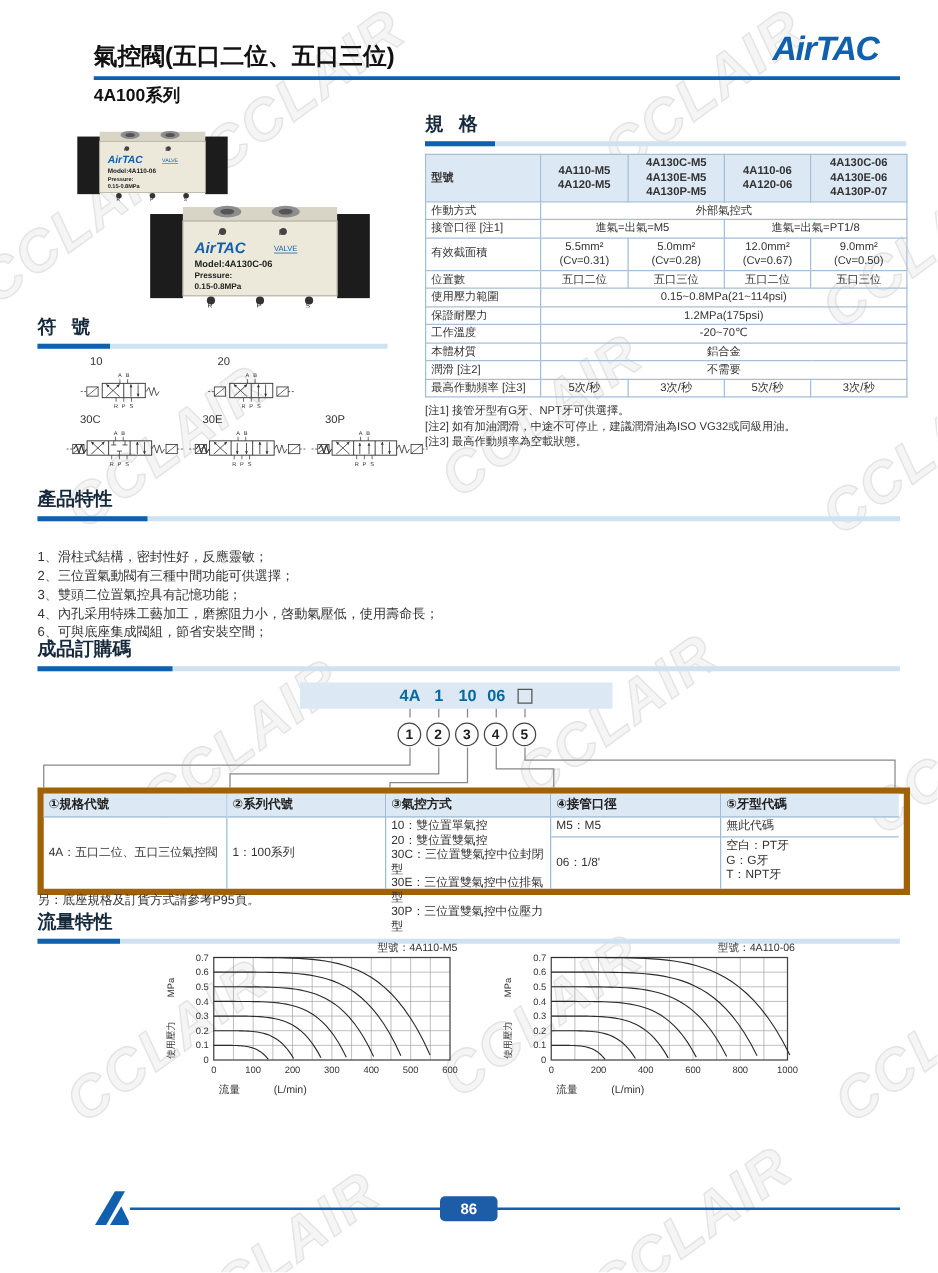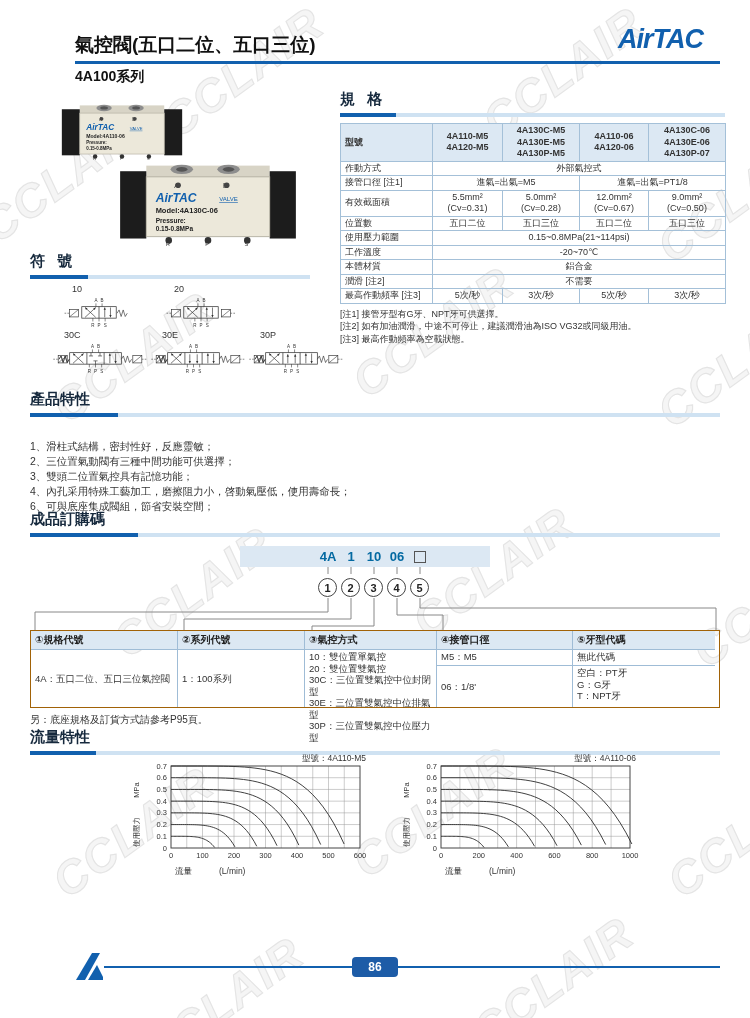--- a/index.html
+++ b/index.html
@@ -30,21 +30,21 @@
   .symbol{position:absolute;}
   .sym-label{font-size:9px;color:#333;margin-left:14px;margin-bottom:1px;}
   
   .feat{font-size:10.5px;color:#333;line-height:15px;}
   
   .code-band{background:#dce8f3;height:21px;position:relative;}
   .code-part{position:absolute;top:3px;font-size:13px;font-weight:bold;color:#0369a1;transform:translateX(-50%);}
   .code-box{position:absolute;top:5px;width:10px;height:10px;border:1px solid #555;transform:translateX(-50%);}
   .circ{position:absolute;width:17px;height:17px;border:1.5px solid #444;border-radius:50%;
         font-size:11px;font-weight:bold;color:#222;display:flex;align-items:center;justify-content:center;background:#fff;}
-  .otable{display:flex;border:1px solid #a16207;}
+  .otable{display:flex;border:5px solid #a16207;}
   .ocol{border-right:1px solid #9fbcd6;display:flex;flex-direction:column;}
   .ocol:last-child{border-right:none;}
   .ohead{background:#dce8f3;font-size:10px;font-weight:bold;color:#222;padding:2px 4px;
          border-bottom:1px solid #9fbcd6;height:14px;line-height:14px;}
   .obody{flex:1;display:flex;flex-direction:column;font-size:9.5px;color:#333;}
   .ocell{padding:1px 4px;line-height:11.5px;white-space:pre-line;}
   .ocell.div{border-top:1px solid #9fbcd6;}
   .ord-note{font-size:10px;color:#333;}
   
   .footer-rule{height:2px;background:#1160ae;}
@@ -180,20 +180,24 @@
           <tr>
             <td class="lbl">位置數</td>
             <td>五口二位</td>
             <td>五口三位</td>
             <td>五口二位</td>
             <td>五口三位</td>
           </tr>
           <tr>
             <td class="lbl">使用壓力範圍</td>
             <td colspan="4">0.15~0.8MPa(21~114psi)</td>
+          </tr>
+          <tr>
+            <td class="lbl">保證耐壓力</td>
+            <td colspan="4">1.2MPa(175psi)</td>
           </tr>
           <tr>
             <td class="lbl">工作溫度</td>
             <td colspan="4">-20~70℃</td>
           </tr>
           <tr>
             <td class="lbl">本體材質</td>
             <td colspan="4">鋁合金</td>
           </tr>
           <tr>

